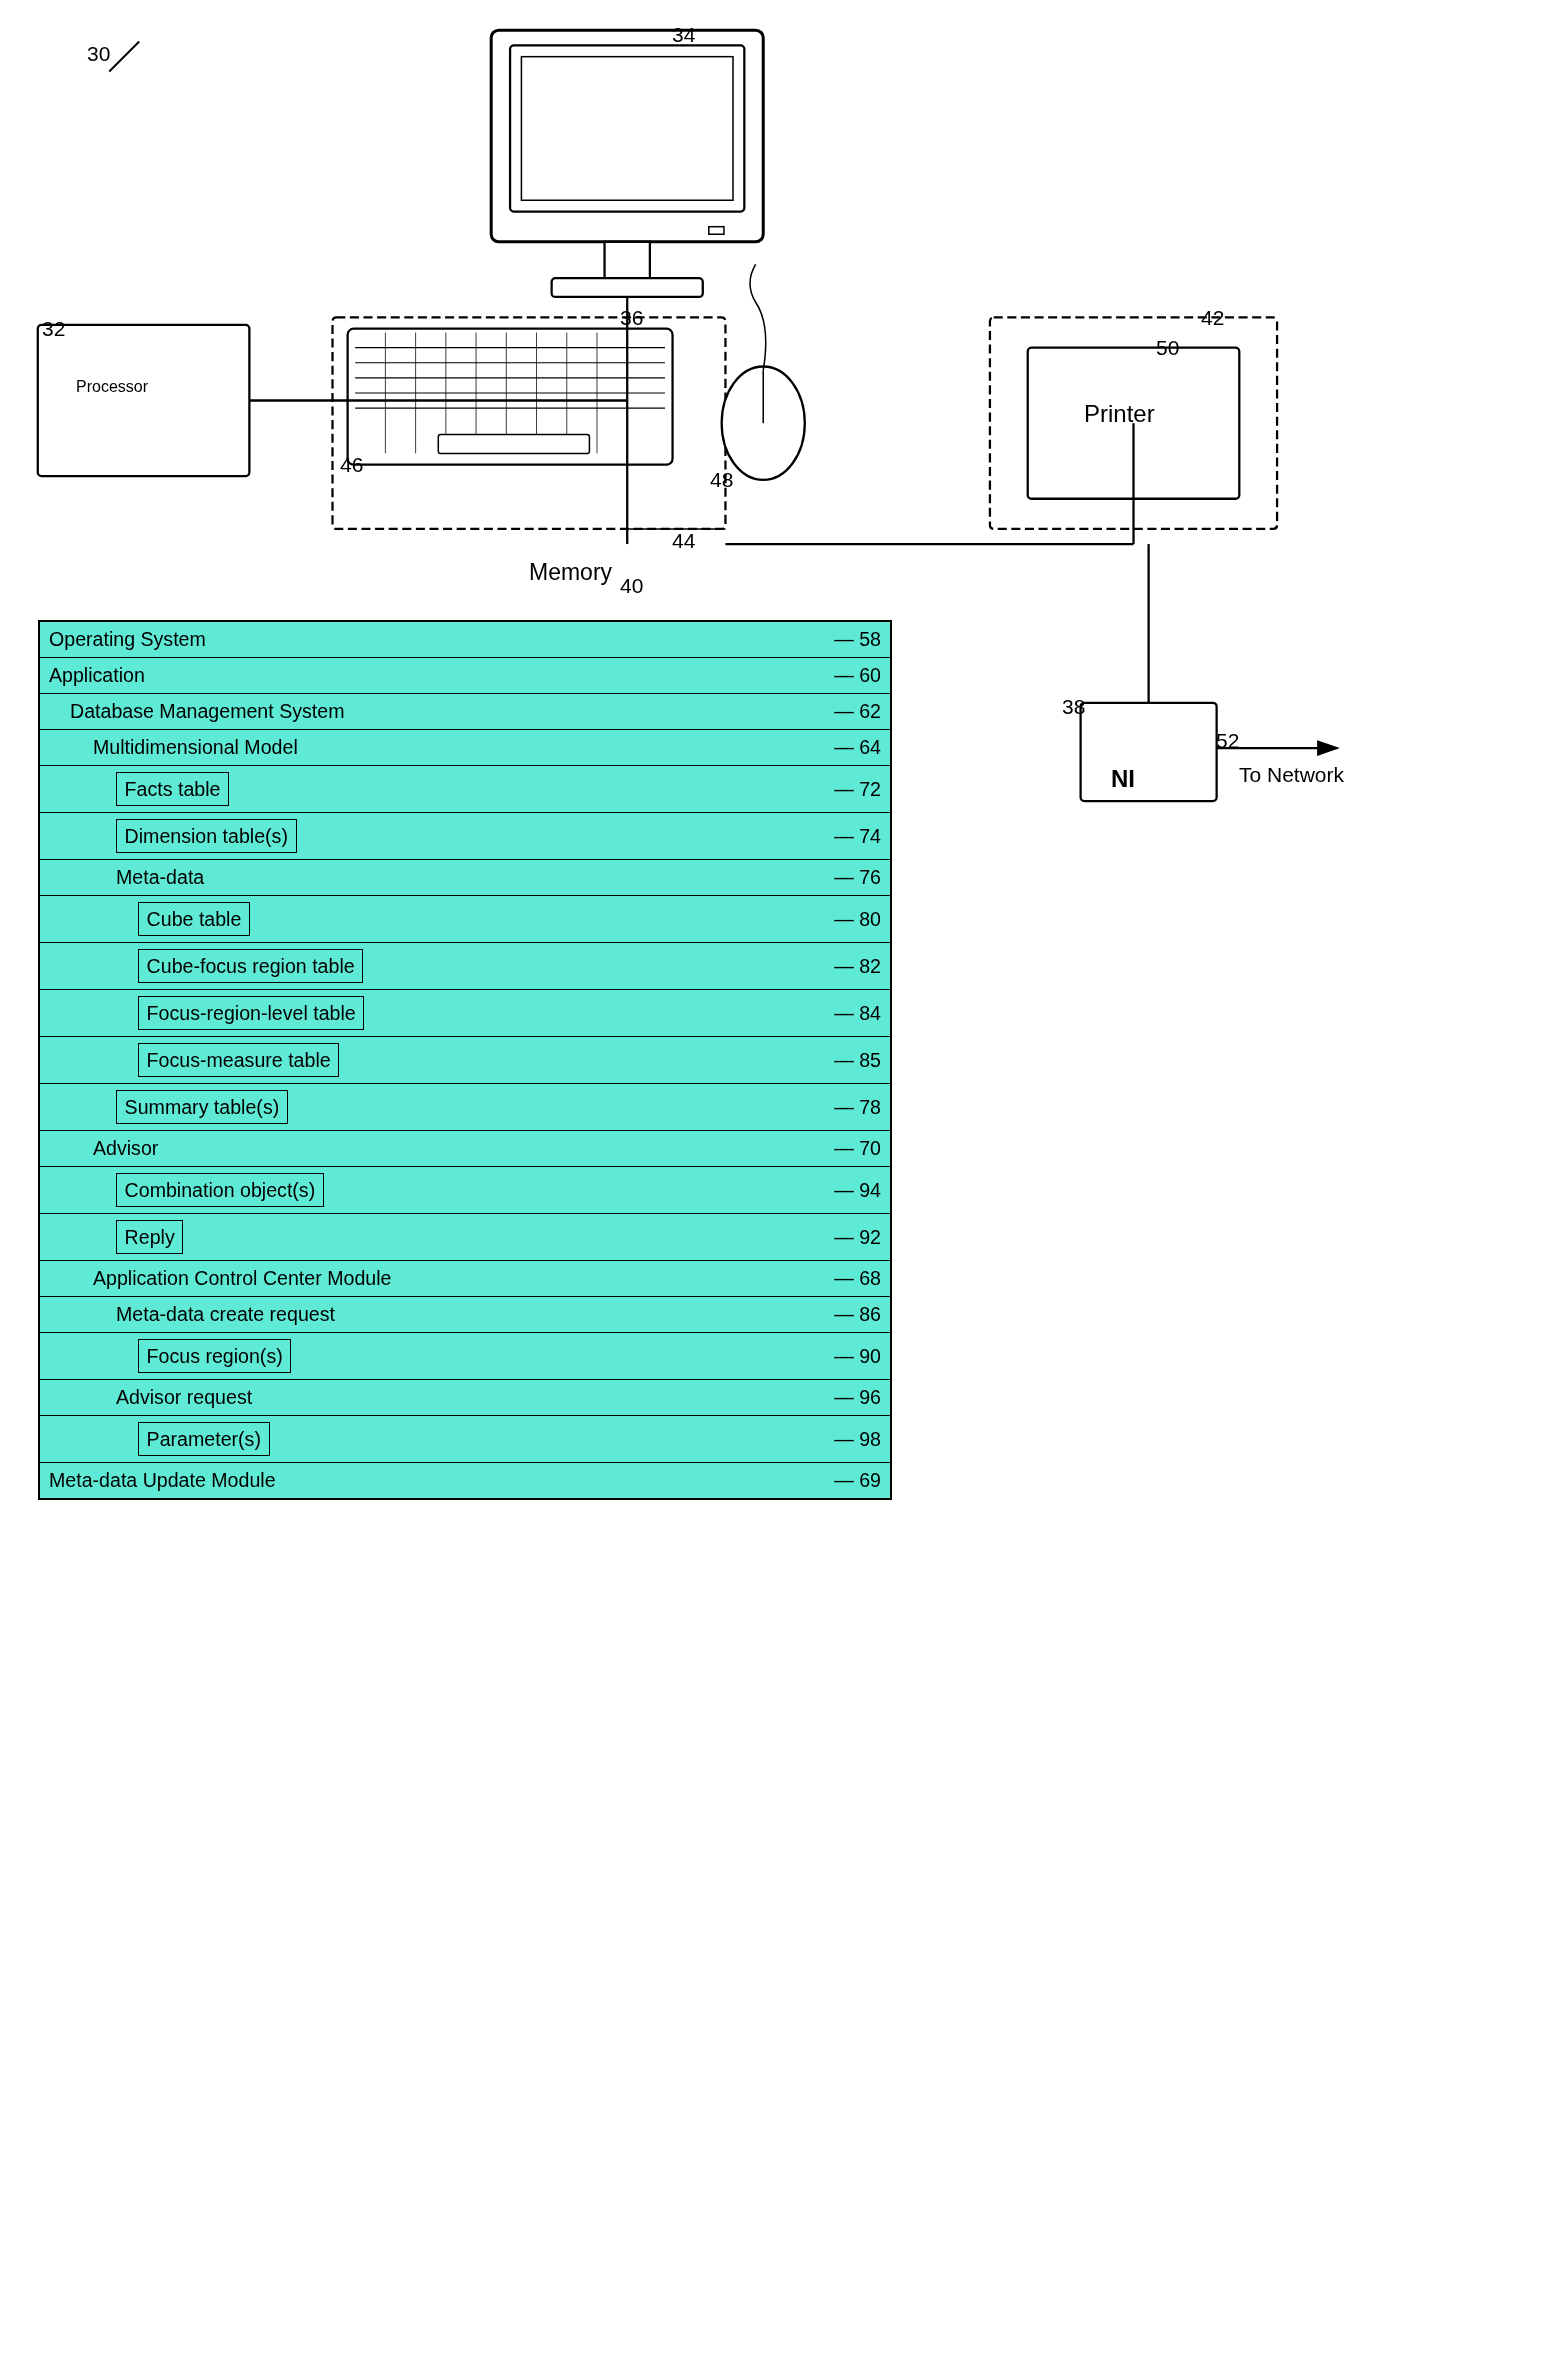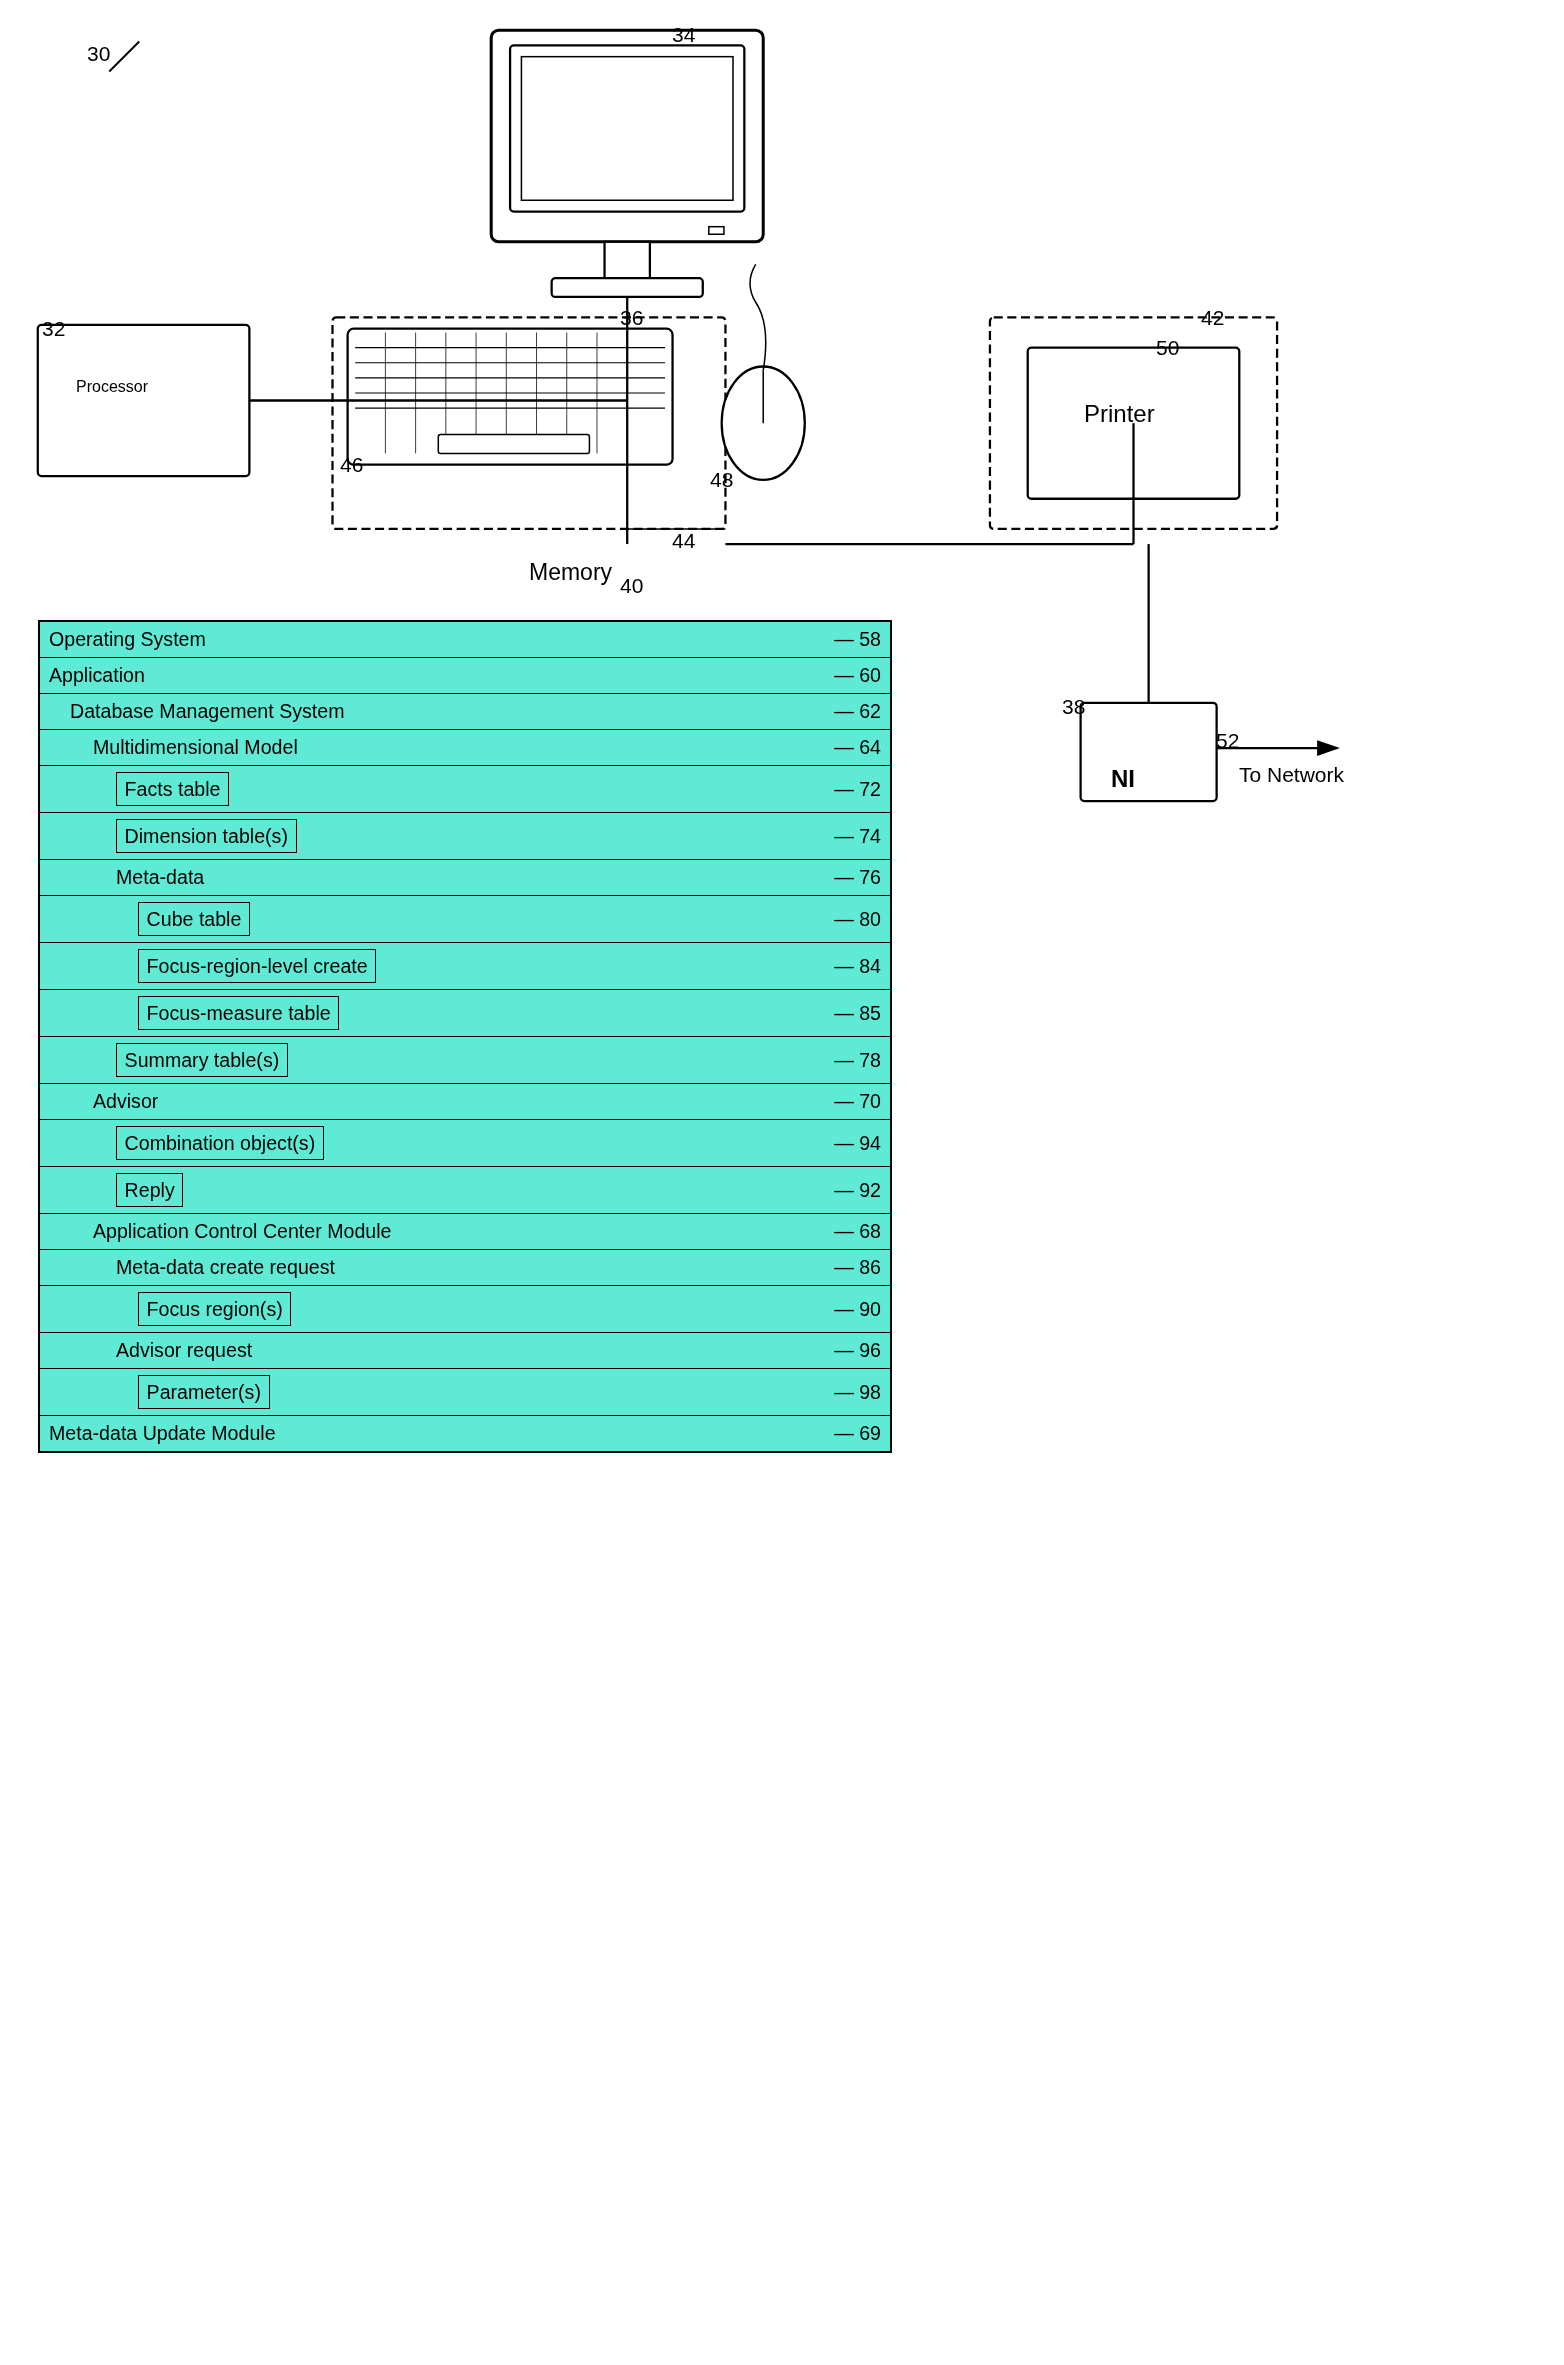--- a/index.html
+++ b/index.html
@@ -218,23 +218,27 @@
     <div class="row indent3">
       <span>Meta-data</span>
       <span class="ref">— 76</span>
     </div>
 
     <div class="row indent4">
       <span class="inner-box">Cube table</span>
       <span class="ref">— 80</span>
     </div>
 
-
-    <div class="row indent4">
-      <span class="inner-box">Focus-region-level create</span>
+    <div class="row indent4">
+      <span class="inner-box">Cube-focus region table</span>
+      <span class="ref">— 82</span>
+    </div>
+
+    <div class="row indent4">
+      <span class="inner-box">Focus-region-level table</span>
       <span class="ref">— 84</span>
     </div>
 
     <div class="row indent4">
       <span class="inner-box">Focus-measure table</span>
       <span class="ref">— 85</span>
     </div>
 
     <div class="row indent3">
       <span class="inner-box">Summary table(s)</span>

